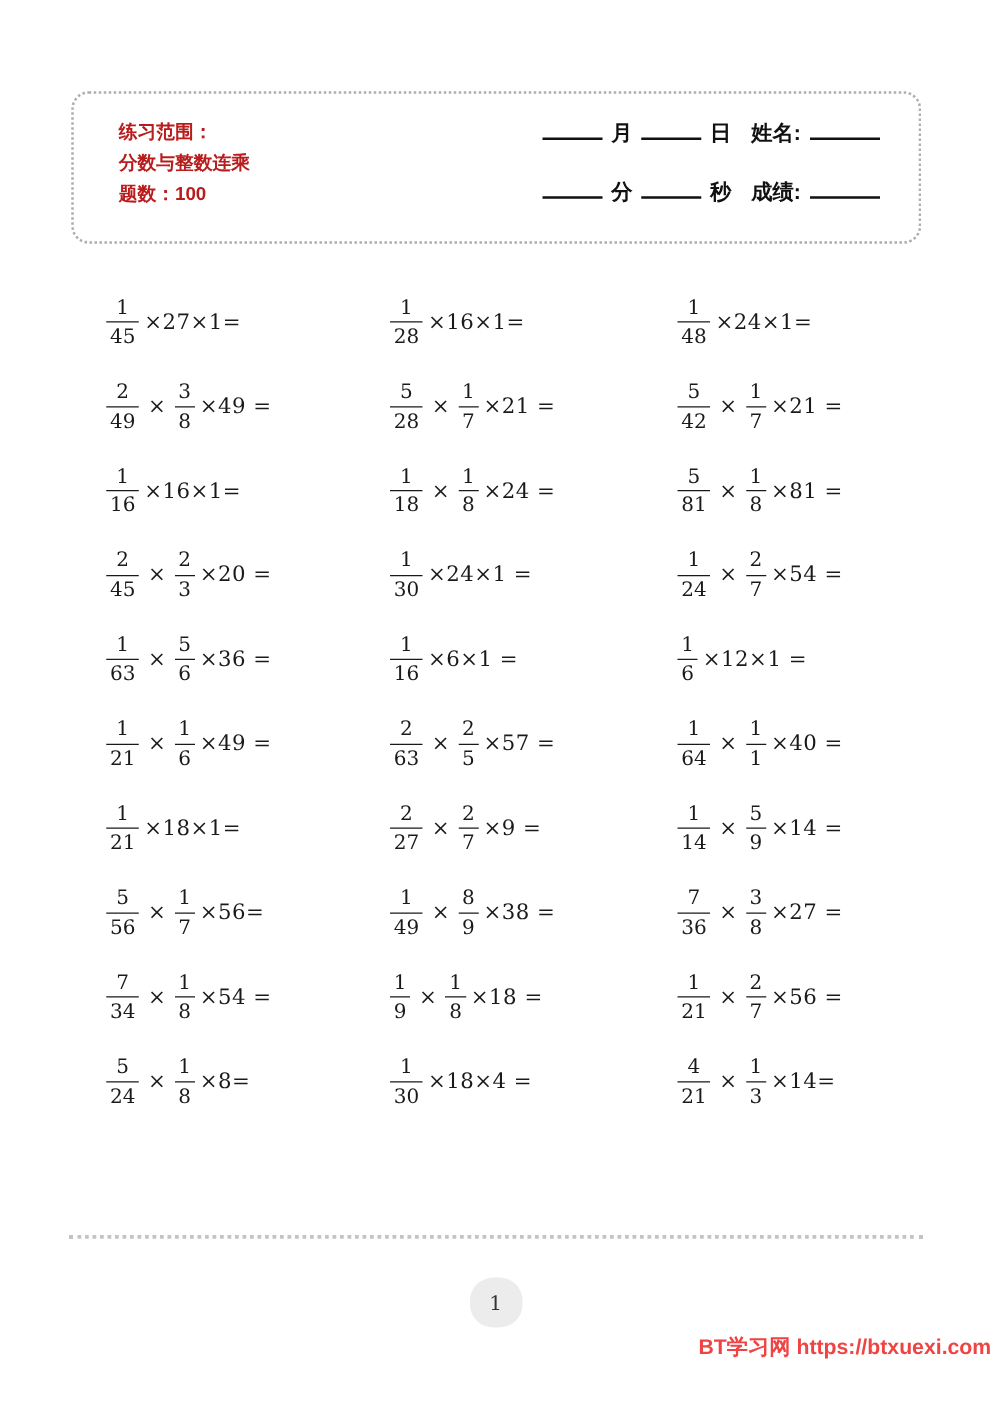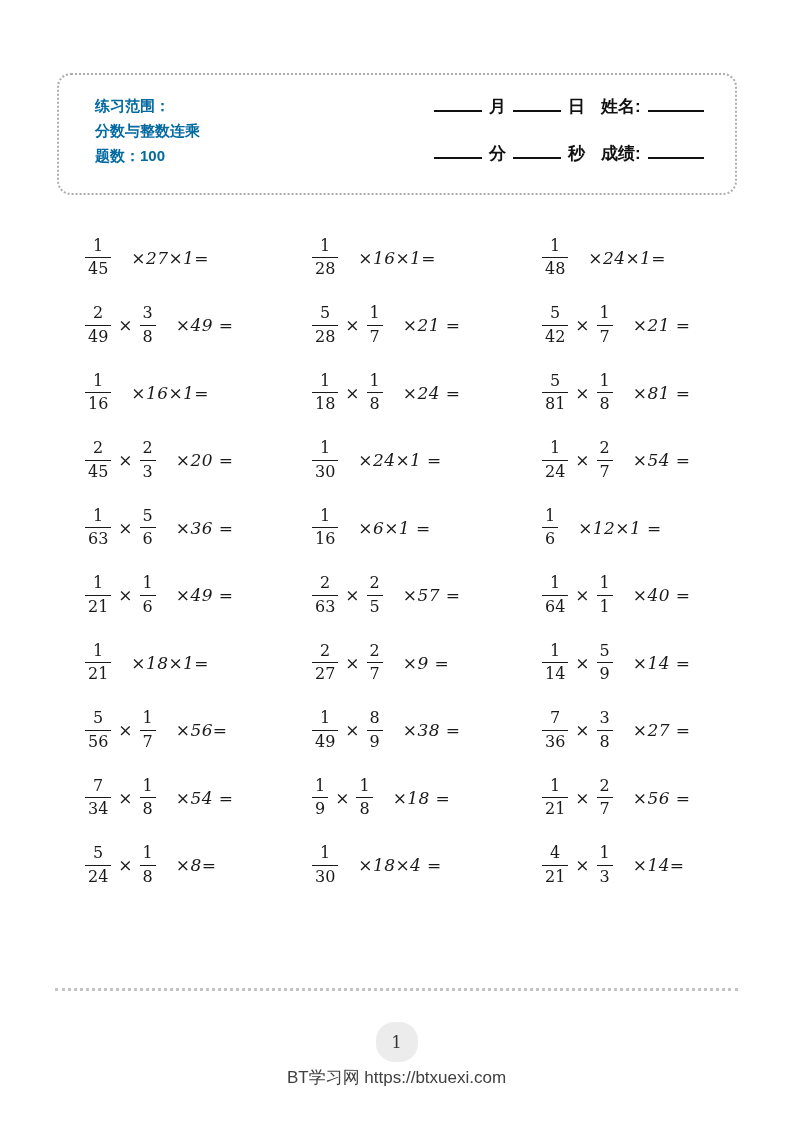--- a/index.html
+++ b/index.html
@@ -10,21 +10,21 @@
     background:#ffffff; overflow:hidden; color:#1f1f1f;
   }
 
   
   .header-box {
     position:absolute; left:57px; top:73px; width:680px; height:122px;
     border:2px dotted #adadad; border-radius:14px;
   }
   .header-left {
     position:absolute; left:36px; top:18px;
-    font-size:15px; font-weight:700; line-height:25px; color:#0369a1;
+    font-size:15px; font-weight:700; line-height:25px; color:#b91c1c;
   }
   .header-right {
     position:absolute; left:368px; top:20px;
     font-size:17px; font-weight:600; color:#111;
   }
   .header-row { display:flex; align-items:baseline; height:34px; margin-bottom:13px; white-space:nowrap; }
   .blank {
     display:inline-block; width:48px; height:14px;
     border-bottom:2px solid #111; margin:0 7px;
   }
@@ -39,36 +39,36 @@
   }
   .problem {
     display:flex; align-items:center;
     font-family:"DejaVu Serif", serif; font-size:17px; color:#1a1a1a;
     white-space:nowrap;
   }
   .frac { display:inline-block; text-align:center; font-size:16px; line-height:1.15; }
   .frac .num { display:block; padding:0 3px 2px; border-bottom:1.5px solid #1a1a1a; }
   .frac .den { display:block; padding:2px 3px 0; }
   .op { margin:0 7px; }
-  .tail { margin-left:20px; letter-spacing:0.4px;font-style:italic; }
+  .tail { margin-left:4px; letter-spacing:0.4px; }
 
   
   .divider {
     position:absolute; left:55px; top:988px; width:683px; height:0;
     border-top:3px dotted #c4c4c4;
   }
   .page-badge {
     position:absolute; left:50%; top:1022px; transform:translateX(-50%);
     width:42px; height:40px; background:#ececec; border-radius:45%;
     display:flex; align-items:center; justify-content:center;
     font-family:"DejaVu Serif", serif; font-size:16px; color:#333;
   }
   .site-footer {
     position:absolute; left:0; top:1066px; width:100%;
-    text-align:center; font-size:17px; color:#404040;
+    text-align:right; font-size:17px; color:#ef4444;font-weight:bold;
   }
 </style>
 </head>
 <body>
 
 <div class="page">
 
   <div class="header-box">
     <div class="header-left">
       <div>练习范围：</div>

